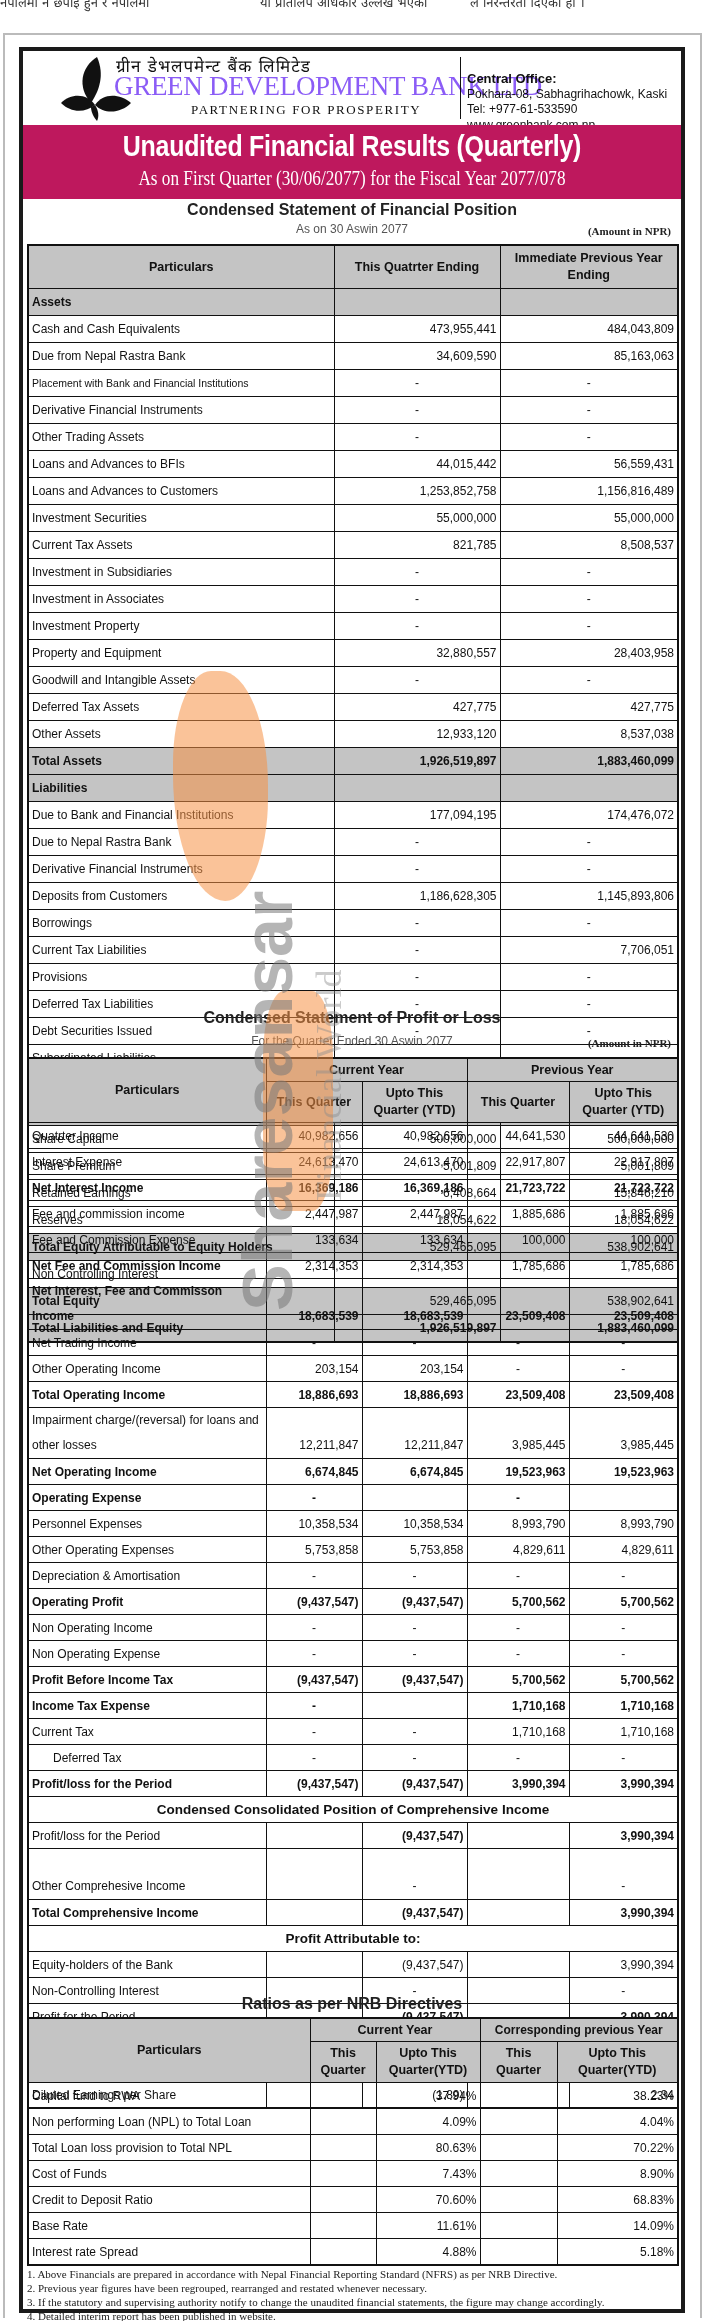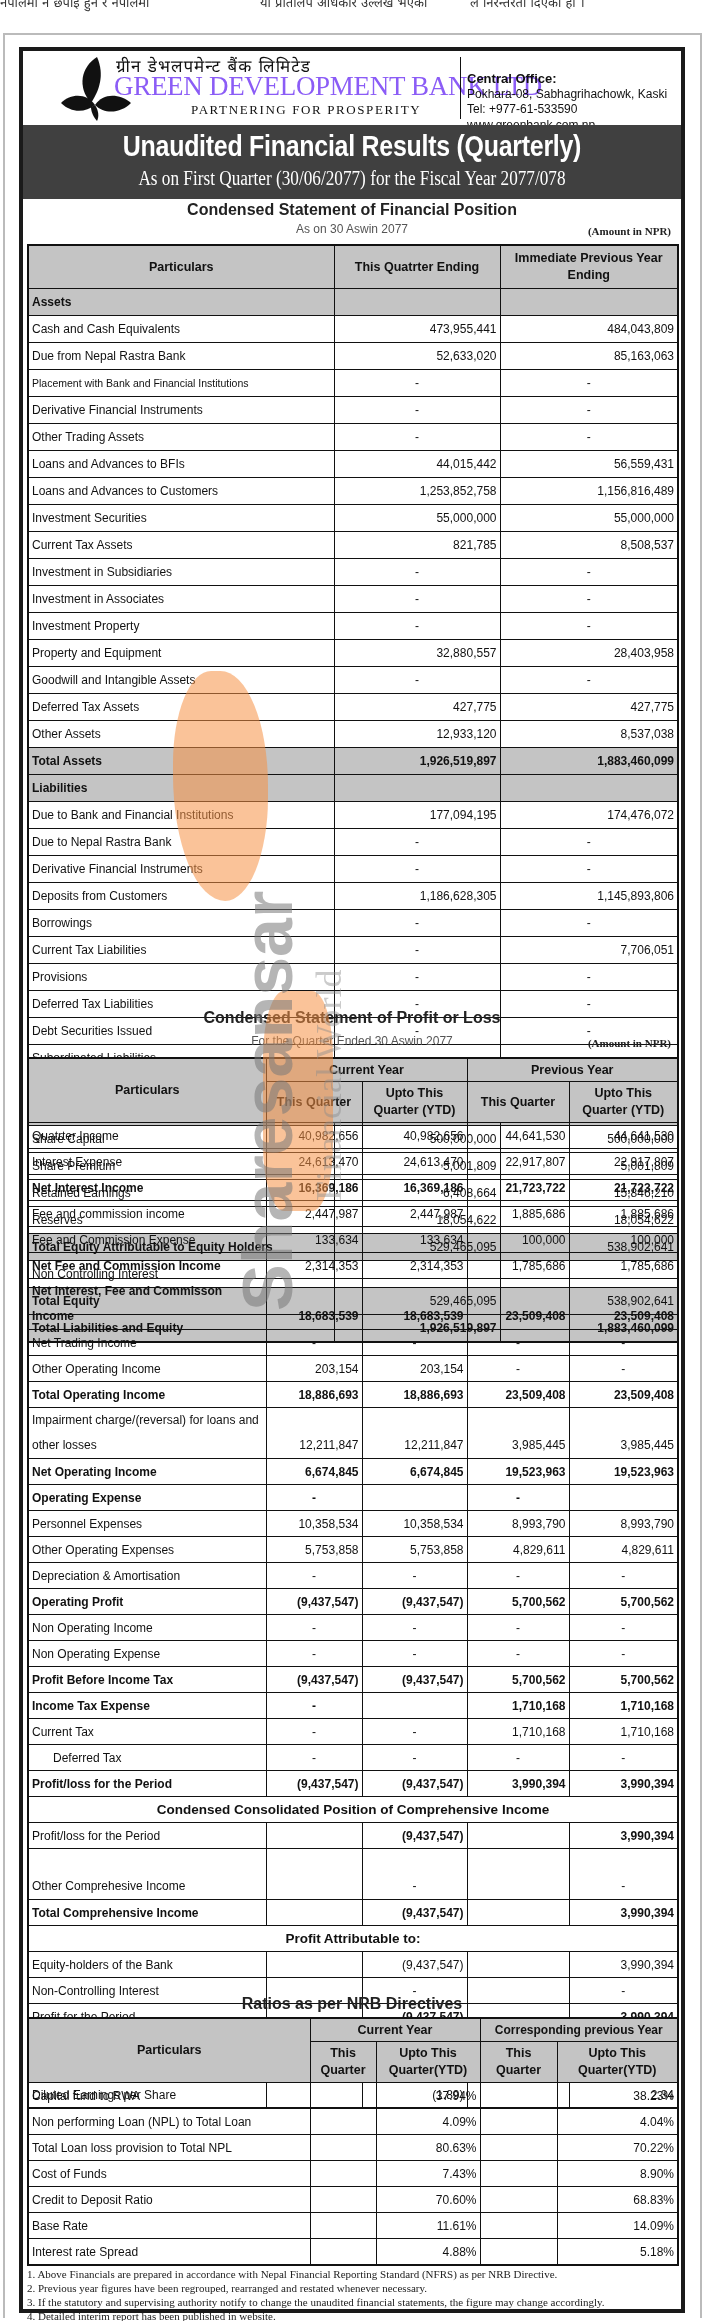--- a/index.html
+++ b/index.html
@@ -9,21 +9,21 @@
   .outer { position:absolute; left:3px; top:33px; width:699px; height:2285px; border-left:2px solid #bbb; border-top:2px solid #bbb; border-right:2px solid #bbb; box-sizing:border-box; }
   .frame { position:absolute; left:19px; top:47px; width:666px; height:2266px; border:4px solid #1a1a1a; box-sizing:border-box; background:#fff; }
   .hdr { position:absolute; left:0; top:0; width:658px; height:90px; }
   .logo { position:absolute; left:38px; top:4px; width:70px; height:66px; }
   .bank-hi { position:absolute; left:93px; top:3px; font-family:"DejaVu Sans", sans-serif; font-size:17px; letter-spacing:1px; color:#111; }
   .bank-en { position:absolute; left:91px; top:20px; font-family:"Liberation Serif", serif; font-size:27px; letter-spacing:-0.3px; color:#8b5cf6; white-space:nowrap; }
   .bank-tag { position:absolute; left:128px; top:51px; font-family:"Liberation Serif", serif; font-size:13px; letter-spacing:1.6px; color:#111; white-space:nowrap;margin-left:40px; }
   .vdiv { position:absolute; left:437px; top:6px; width:1px; height:62px; background:#111; }
   .office { position:absolute; left:444px; top:4px; font-family:"Liberation Sans", sans-serif; font-size:12px; line-height:15.5px; color:#111; }
   .office .t { font-weight:bold; font-size:13px;margin-top:16px; }
-  .band { position:absolute; left:0; top:74px; width:658px; height:74px; background:#404040; color:#fff; text-align:center; }
+  .band { position:absolute; left:0; top:74px; width:658px; height:74px; background:#be185d; color:#fff; text-align:center; }
   .band .t1 { position:absolute; left:0; right:0; top:5px; font-family:"Liberation Sans", sans-serif; font-weight:bold; font-size:29px; transform:scaleX(0.86); letter-spacing:-0.3px; }
   .band .t2 { position:absolute; left:0; right:0; top:42px; font-family:"Liberation Serif", serif; font-size:20px; transform:scaleX(0.86); }
   .sec-title { position:absolute; left:0; width:658px; text-align:center; font-family:"Liberation Sans", sans-serif; font-weight:bold; font-size:16px; color:#222; }
   .sec-sub { position:absolute; left:0; width:658px; text-align:center; font-family:"Liberation Sans", sans-serif; font-size:12px; color:#555; }
   .amt { position:absolute; right:10px; font-family:"Liberation Serif", serif; font-weight:bold; font-size:11px; color:#222;margin-left:36px; }
   table { border-collapse:collapse; position:absolute; font-family:"Liberation Sans", sans-serif; font-size:12px; table-layout:fixed; }
   td, th { border:1px solid #111; padding:0 3px; white-space:nowrap; overflow:hidden; }
   th { background:#c4c4c4; font-weight:bold; text-align:center; font-size:12.5px; line-height:17px; }
   td.num { text-align:right; }
   td.dash { text-align:center; }
@@ -104,21 +104,21 @@
           <td class="num"></td>
           <td class="num"></td>
         </tr>
         <tr>
           <td>Cash and Cash Equivalents</td>
           <td class="num">473,955,441</td>
           <td class="num">484,043,809</td>
         </tr>
         <tr>
           <td>Due from Nepal Rastra Bank</td>
-          <td class="num">52,633,020</td>
+          <td class="num">34,609,590</td>
           <td class="num">85,163,063</td>
         </tr>
         <tr>
           <td class="sm">Placement with Bank and Financial Institutions</td>
           <td class="dash">-</td>
           <td class="dash">-</td>
         </tr>
         <tr>
           <td>Derivative Financial Instruments</td>
           <td class="dash">-</td>

